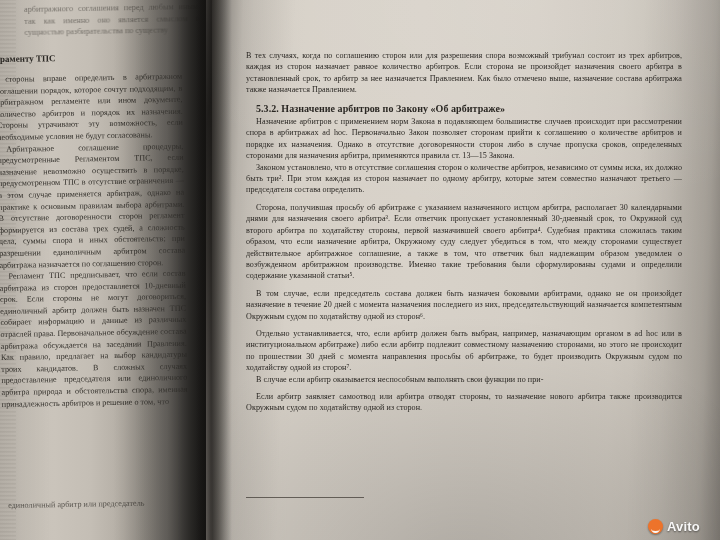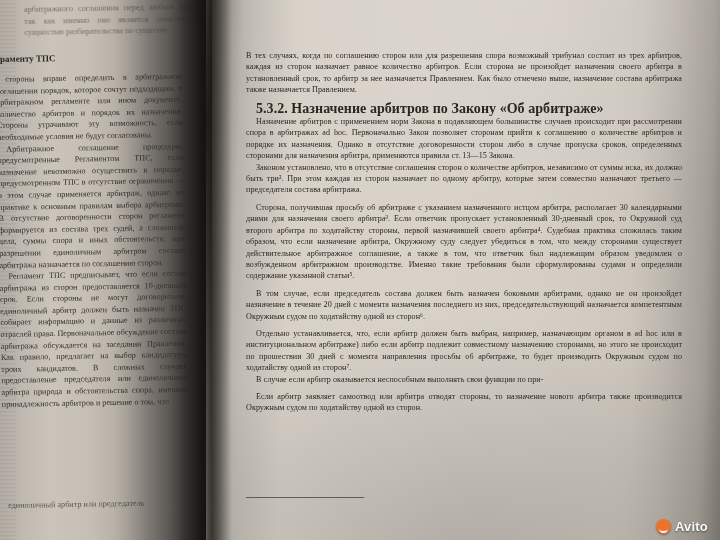--- a/index.html
+++ b/index.html
@@ -95,21 +95,21 @@
   #right-col {
     left: 246px;
     top: 6px;
     width: 436px;
   }
   #right-col .head {
     font-weight: bold;
     text-indent: 10px;
     margin-top: 7px;
     margin-bottom: 2px;
-    font-size: 14px;
+    font-size: 10px;
   }
   #right-col .gap { margin-top: 6px; }
 
   .rule {
     position: absolute;
     left: 246px;
     top: 497px;
     width: 118px;
     height: 1px;
     background: #4a453f;
@@ -185,21 +185,21 @@
     position: absolute;
     left: 0; top: 0;
     width: 16px; height: 540px;
     background: repeating-linear-gradient(180deg, #b2aca3 0px, #c9c3ba 2px, #a9a39a 4px);
     opacity: 0.55;
   }
 
   
   .watermark {
     position: absolute;
-    right: 12px;
+    right: 20px;
     bottom: 6px;
     display: flex;
     align-items: center;
     gap: 4px;
     font-family: "Liberation Sans", sans-serif;
     color: #ffffff;
     opacity: 0.92;
     text-shadow: 0 1px 2px rgba(0,0,0,0.55);
   }
   .wm-smile {
@@ -245,21 +245,21 @@
   </div>
 
   <div class="right-page">
     <div class="page-shade"></div>
   </div>
 
   <div class="txt" id="right-col">
     <p>В тех случаях, когда по соглашению сторон или для разрешения спора возможный трибунал состоит из трех арбитров, каждая из сторон назначает равное количество арбитров. Если сторона не произойдет назначения своего арбитра в установленный срок, то арбитр за нее назначается Правлением. Как было отмечено выше, назначение состава арбитража также назначается Правлением.</p>
     <p class="head">5.3.2. Назначение арбитров по Закону «Об арбитраже»</p>
     <p class="ind">Назначение арбитров с применением норм Закона в подавляющем большинстве случаев происходит при рассмотрении спора в арбитражах ad hoc. Первоначально Закон позволяет сторонам прийти к соглашению о количестве арбитров и порядке их назначения. Однако в отсутствие договоренности сторон либо в случае пропуска сроков, определенных сторонами для назначения арбитра, применяются правила ст. 13—15 Закона.</p>
-    <p class="ind">Законом установлено, что в отсутствие соглашения сторон о количестве арбитров, независимо от суммы иска, их должно быть три². При этом каждая из сторон назначает по одному арбитру, которые затем совместно назначают третьего — председателя состава арбитража.</p>
+    <p class="ind">Законом установлено, что в отсутствие соглашения сторон о количестве арбитров, независимо от суммы иска, их должно быть три². При этом каждая из сторон назначает по одному арбитру, которые затем совместно назначают третьего — председателя состава определить.</p>
     <p class="ind gap">Сторона, получившая просьбу об арбитраже с указанием назначенного истцом арбитра, располагает 30 календарными днями для назначения своего арбитра³. Если ответчик пропускает установленный 30-дневный срок, то Окружной суд второго арбитра по ходатайству стороны, первой назначившей своего арбитра⁴. Судебная практика сложилась таким образом, что если назначение арбитра, Окружному суду следует убедиться в том, что между сторонами существует действительное арбитражное соглашение, а также в том, что ответчик был надлежащим образом уведомлен о возбужденном арбитражном производстве. Именно такие требования были сформулированы судами и определили содержание указанной статьи⁵.</p>
     <p class="ind gap">В том случае, если председатель состава должен быть назначен боковыми арбитрами, однако не он произойдет назначение в течение 20 дней с момента назначения последнего из них, председательствующий назначается компетентным Окружным судом по ходатайству одной из сторон⁶.</p>
     <p class="ind gap">Отдельно устанавливается, что, если арбитр должен быть выбран, например, назначающим органом в ad hoc или в институциональном арбитраже) либо если арбитр подлежит совместному назначению сторонами, но этого не происходит по прошествии 30 дней с момента направления просьбы об арбитраже, то будет производить Окружным судом по ходатайству одной из сторон⁷.</p>
     <p class="ind">В случае если арбитр оказывается неспособным выполнять свои функции по при-</p>
     <p class="ind gap">Если арбитр заявляет самоотвод или арбитра отводят стороны, то назначение нового арбитра также производится Окружным судом по ходатайству одной из сторон.</p>
   </div>
 
   <div class="rule"></div>
 
   <div class="gutter"></div>

